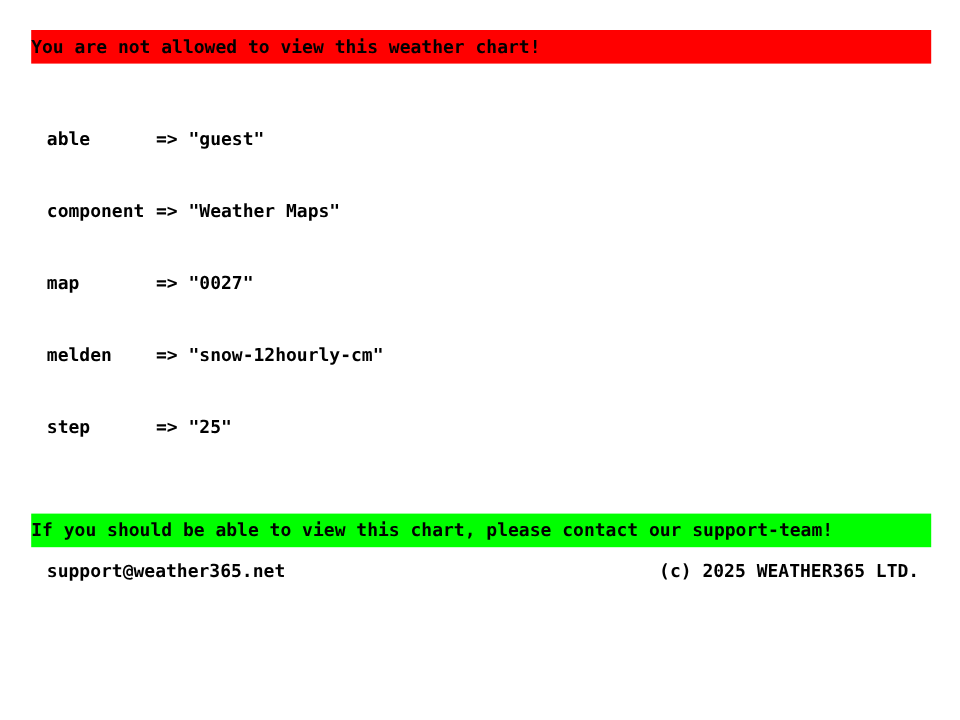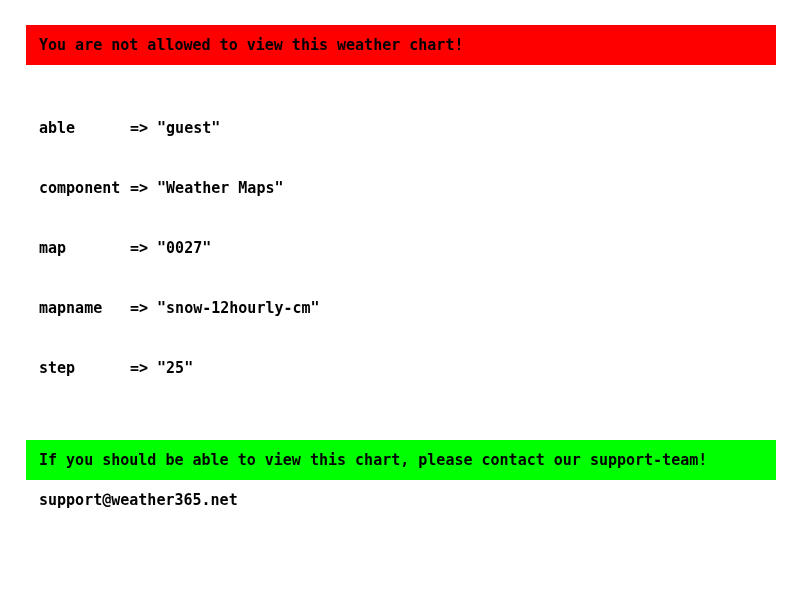--- a/index.html
+++ b/index.html
@@ -11,23 +11,22 @@
   }
   body {
     font-family: "DejaVu Sans Mono", "Liberation Mono", monospace;
     font-weight: bold;
     font-size: 15px;
     color: #000000;
     -webkit-font-smoothing: none;
   }
   .banner {
     width: 750px;
-    height: 40px;
+    height: 28px;
     margin-left: 26px;
-    padding-left: 13px;
     display: flex;
     flex-direction: column;
     justify-content: center;
     line-height: 19px;
     white-space: pre;
   }
   .banner-error   { margin-top: 25px; background: #ff0000; }
   .banner-support { margin-top: 22px; background: #00ff00; }
   .details {
     margin: 13px 0 0 39px;
@@ -53,25 +52,26 @@
 <div>
 
   <div class="banner banner-error" style="background: rgb(255, 0, 0);">
     <div>You are not allowed to view this weather chart!</div>
   </div>
 
   <div class="details">
     <div class="row"><span class="key">able</span><span class="arrow">=&gt;</span><span class="value">"guest"</span></div>
     <div class="row"><span class="key">component</span><span class="arrow">=&gt;</span><span class="value">"Weather Maps"</span></div>
     <div class="row"><span class="key">map</span><span class="arrow">=&gt;</span><span class="value">"0027"</span></div>
-    <div class="row"><span class="key">mapname</span><span class="arrow">=&gt;</span><span class="value">"snow-12hourly-cm"</span></div>
+    <div class="row"><span class="key">melden</span><span class="arrow">=&gt;</span><span class="value">"snow-12hourly-cm"</span></div>
     <div class="row"><span class="key">step</span><span class="arrow">=&gt;</span><span class="value">"25"</span></div>
   </div>
 
   <div class="banner banner-support" style="background: rgb(0, 255, 0);">
     <div>If you should be able to view this chart, please contact our support-team!</div>
   </div>
 
   <div class="footer">
     <span>support@weather365.net</span>
+    <span>(c) 2025 WEATHER365 LTD.</span>
   </div>
 
 </div>
 
 </body></html>

